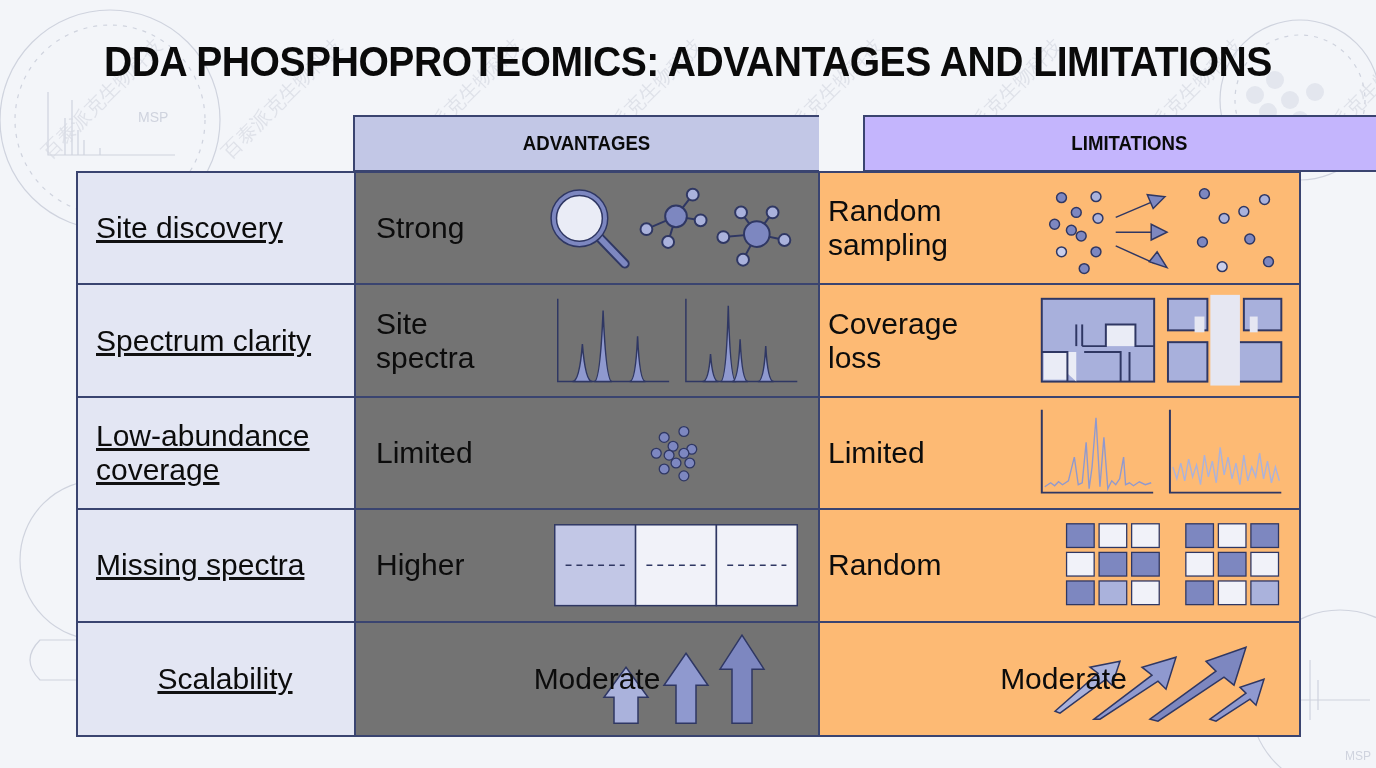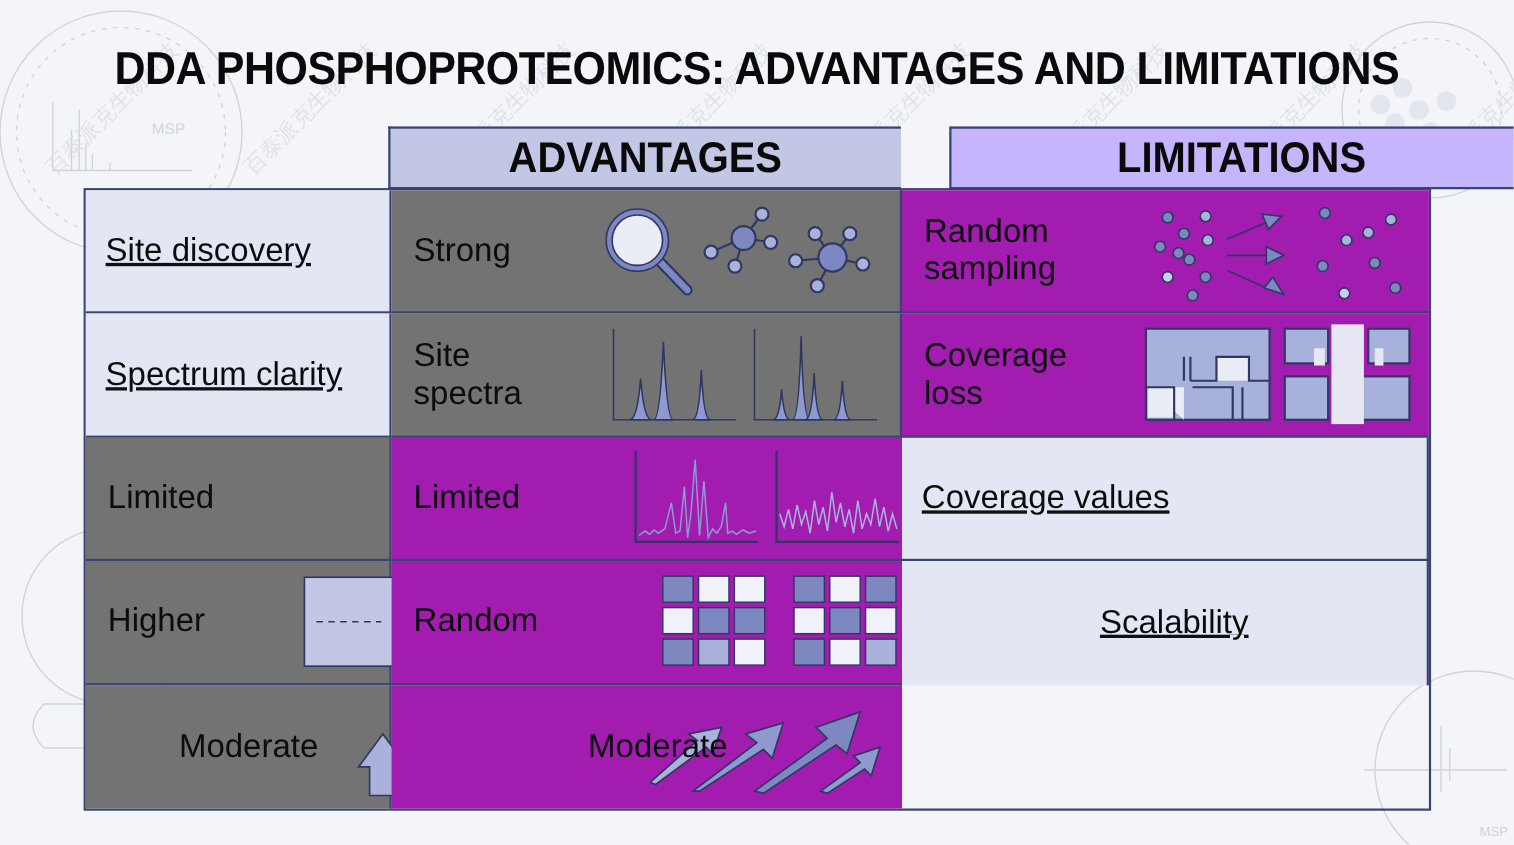--- a/index.html
+++ b/index.html
@@ -13,40 +13,40 @@
   .title {
     position:absolute; left:0; top:38px; width:1376px; text-align:center;
     font-family:"Liberation Sans", sans-serif; font-weight:bold;
     font-size:42px; letter-spacing:-0.5px; color:#0a0a0a;
     transform:scaleX(0.93); transform-origin:center;
   }
   .hdr {
     position:absolute; top:115px; height:57px;
     border:2px solid #3a4470; box-sizing:border-box;
     display:flex; align-items:center; justify-content:center;
-    font-weight:bold; font-size:39px; color:#0a0a0a;
+    font-weight:bold; font-size:20px; color:#0a0a0a;
   }
   .hdr.adv { left:353px; width:466px; background:#c2c7e6; border-right:none; }
   .hdr.lim { left:863px; width:532px; background:#c4b5fd; }
   .hdr span { transform:scaleX(0.93); display:inline-block; }
   .grid {
     position:absolute; left:76px; top:171px; width:1225px; height:566px;
     border:2px solid #3a4470; box-sizing:border-box;
     display:grid; grid-template-columns:278px 464px 1fr;
     grid-template-rows:repeat(5, 1fr);
   }
   .cell {
     border-right:2px solid #3a4470; border-bottom:2px solid #3a4470;
     box-sizing:border-box; position:relative; display:flex; align-items:center;
   }
   .cell.c3 { border-right:none; }
   .cell.last { border-bottom:none;justify-content:center; }
   .cell.c1 { background:#e3e6f3; padding-left:18px;text-decoration:underline; }
   .cell.c2 { background:#737373; padding-left:20px; }
-  .cell.c3 { background:#a21caf; padding-left:20px; }
+  .cell.c3 { background:#fdba74; padding-left:8px; }
   .txt { font-size:30px; line-height:34px; color:#0c0c0c; position:relative; z-index:2; }
   .illu { position:absolute; top:0; height:100%; }
 </style>
 </head>
 <body>
 
 <svg class="bg-deco" viewBox="0 0 1376 768">
   <g fill="none" stroke="#cfd3de" stroke-width="1.2">
     <circle cx="110" cy="120" r="110"></circle>
     <circle cx="110" cy="120" r="95" stroke-dasharray="4 6"></circle>
@@ -208,20 +208,26 @@
         <rect x="133" y="58" width="40" height="40" fill="#a8b0dc"></rect>
         <rect x="210" y="14" width="38" height="32" fill="#a8b0dc"></rect>
         <rect x="200" y="58" width="48" height="40" fill="#a8b0dc"></rect>
         <rect x="176" y="10" width="30" height="92" fill="#e6e7f2" stroke="none"></rect>
         <rect x="160" y="32" width="10" height="16" fill="#e6e7f2" stroke="none"></rect>
         <rect x="216" y="32" width="8" height="16" fill="#e6e7f2" stroke="none"></rect>
       </g>
     </svg>
   </div>
 
+  <div class="cell c1">
+    <div class="txt">
+        <div>Low-abundance</div>
+        <div>coverage</div>
+      </div>
+  </div>
   <div class="cell c2">
     <div class="txt">Limited</div>
     <svg class="illu" style="left:280px;width:80px" viewBox="0 0 80 112">
       <g stroke="#2f3763" stroke-width="1.3" fill="#7d87c0">
         <circle cx="28" cy="40" r="5"></circle>
           <circle cx="48" cy="34" r="5"></circle>
           <circle cx="37" cy="49" r="5"></circle>
         <circle cx="56" cy="52" r="5"></circle>
           <circle cx="20" cy="56" r="5"></circle>
           <circle cx="33" cy="58" r="5"></circle>
@@ -239,21 +245,21 @@
       <g fill="none">
         <path d="M5 12 V96 H118" stroke="#2f3763" stroke-width="2"></path>
         <polyline stroke="#8f99cf" stroke-width="1.4" points="8,90 14,86 18,89 22,85 26,88 32,84 38,60 42,88 46,86 50,45 53,92 56,70 60,20 64,90 68,40 72,92 76,84 80,88 84,82 88,60 90,88 94,86 98,89 104,85 110,88 116,86"></polyline>
         <path d="M135 12 V96 H248" stroke="#2f3763" stroke-width="2"></path>
         <polyline stroke="#aab2dc" stroke-width="1.4" points="138,70 142,82 146,66 150,84 154,62 158,80 162,68 166,88 170,58 174,80 178,64 182,86 186,50 190,78 194,60 198,82 202,66 206,88 210,58 214,84 218,70 222,80 226,56 230,82 234,64 238,86 242,70 246,84"></polyline>
       </g>
     </svg>
   </div>
 
   <div class="cell c1">
-      <div class="txt">Coverage values</div>
+      <div class="txt">Missing spectra</div>
     </div>
   <div class="cell c2">
     <div class="txt">Higher</div>
     <svg class="illu" style="left:192px;width:255px" viewBox="0 0 255 112">
       <g stroke="#2f3763" stroke-width="1.5">
         <rect x="5" y="15" width="82" height="82" fill="#c2c7e6"></rect>
         <rect x="87" y="15" width="82" height="82" fill="#f1f2f9"></rect>
         <rect x="169" y="15" width="82" height="82" fill="#f1f2f9"></rect>
         <line x1="16" y1="56" x2="76" y2="56" stroke-dasharray="6 5"></line>
         <line x1="98" y1="56" x2="158" y2="56" stroke-dasharray="6 5"></line>

